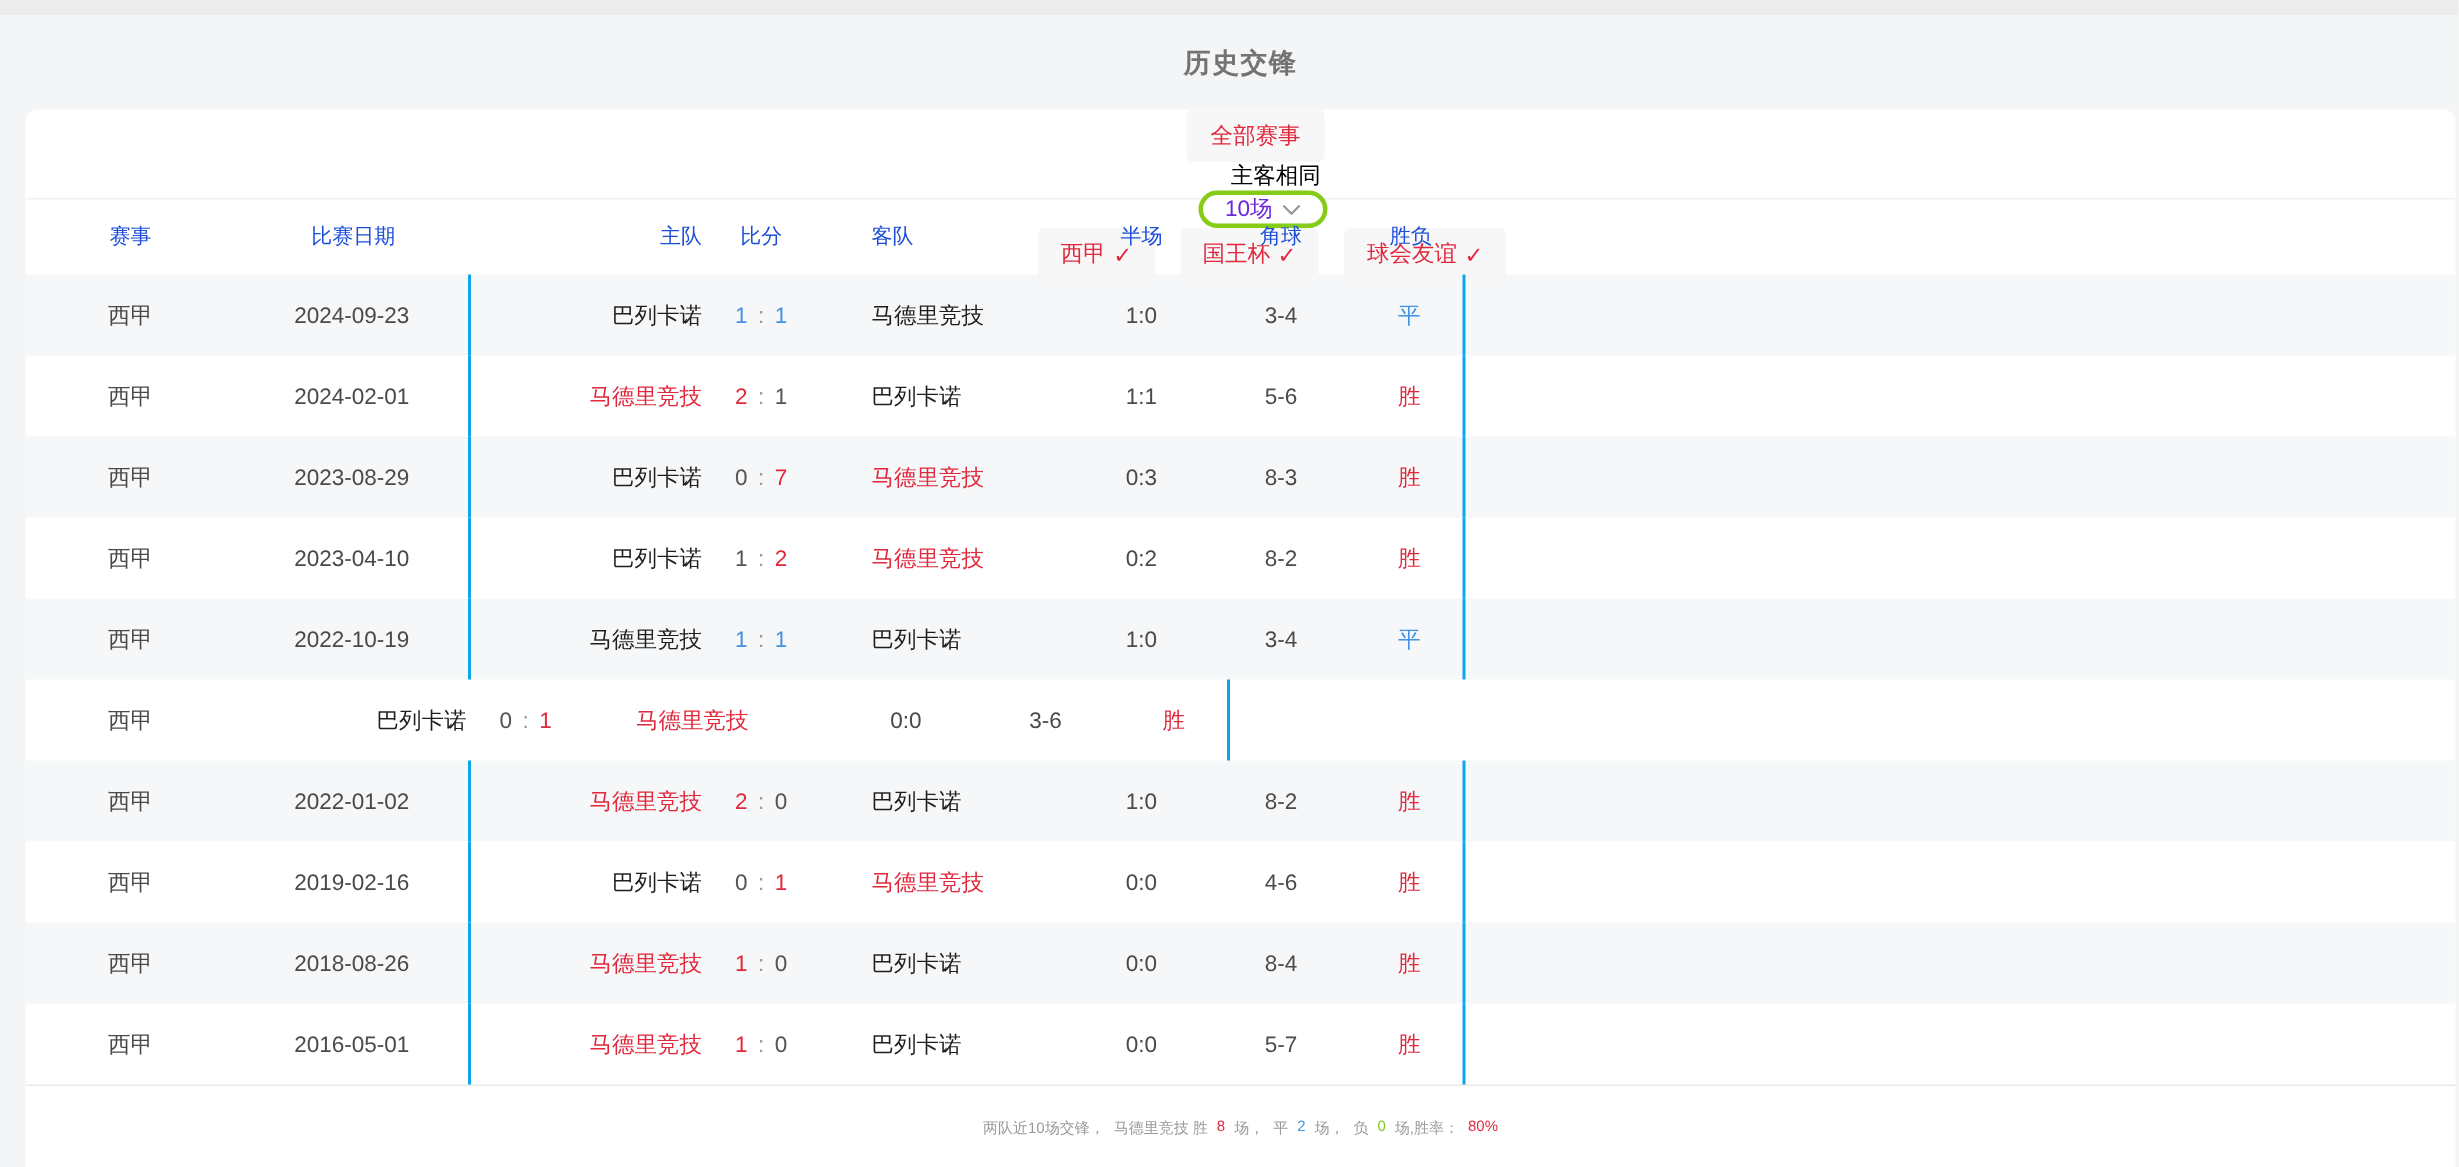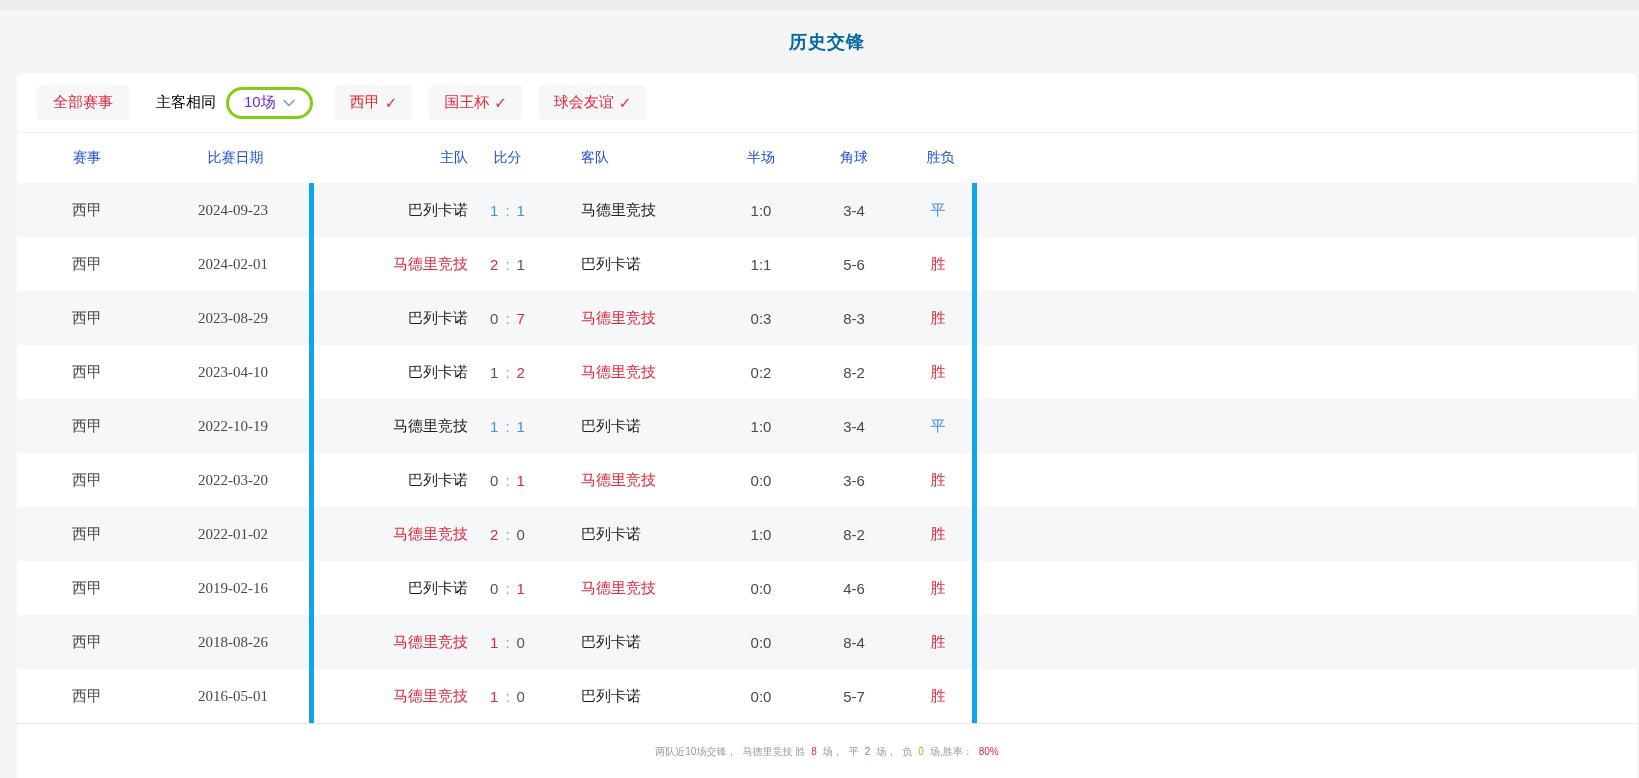--- a/index.html
+++ b/index.html
@@ -2,46 +2,46 @@
 <html><head>
 <meta charset="utf-8">
 <style>
   * { margin:0; padding:0; box-sizing:border-box; }
   html,body { width:1639px; height:778px; overflow:hidden;
     font-family:"Liberation Sans","DejaVu Sans",sans-serif;
     background:#f4f5f6; }
   .top-strip { height:10px; background:#ececec; }
   .title-row { height:63px; margin-left:17px; width:1620px;
     display:flex; align-items:center; justify-content:center; }
-  .page-title { color:#0369a1; font-size:18px; font-weight:600; letter-spacing:1px; }
+  .page-title { color:#737373; font-size:18px; font-weight:600; letter-spacing:1px; }
   .panel { margin-left:17px; width:1620px; height:705px;
     background:#ffffff; border-radius:8px 8px 0 0; overflow:hidden; }
 
   
   .filter-bar { height:60px; display:flex; align-items:center;
-    padding-left:20px; border-bottom:1px solid #f0f0f0; }
+    padding-left:20px; border-bottom:1px solid #f0f0f0;flex-direction:column; }
   .btn-all { background:#f7f7f8; color:#e1283c; font-size:15px;
     padding:8px 16px; border-radius:4px; border:none; cursor:pointer; }
   .lbl-venue { margin-left:27px; color:#000000; font-size:15px; cursor:pointer; }
   .select-pill { margin-left:10px; display:flex; align-items:center; gap:7px;
     border:3px solid #84cc16; border-radius:16px; height:32px; padding:0 15px;
     background:#fff; color:#6d28d9; font-size:15px; cursor:pointer; }
   .chev { width:12px; height:8px; display:inline-block; }
   .chips { display:flex; margin-left:22px; gap:17px; }
   .chip { background:#f7f7f8; color:#e1283c; font-size:15px;
     padding:8px 15px; border-radius:4px; display:flex; align-items:center;
     gap:5px; cursor:pointer; }
   .chip .check { font-size:15px; font-weight:bold; }
 
   
   .thead { height:50px; display:flex; align-items:center;
     color:#1d4ed8; font-size:14px; }
   .trow { height:54px; display:flex; align-items:center; font-size:15px; }
   .trow:nth-child(odd) { background:#f6f7f8; }
-  .tbody .trow .cdiv { border-right:5px solid #0ea5e9;font-family:Liberation Serif, serif; }
+  .tbody .trow .cdiv { border-right:2px solid #0ea5e9; }
   .c { display:flex; align-items:center; justify-content:center;
     height:100%; }
   .c1 { width:140px; }
   .c2 { width:157px; }
   .c3 { width:156px; justify-content:flex-end; padding-right:2px; }
   .c4 { width:75px; }
   .c5 { width:145px; justify-content:flex-start; padding-left:8px;margin-left:28px; }
   .c6 { width:86px; }
   .c7 { width:100px; }
   .c8 { width:73px; }
@@ -186,21 +186,20 @@
     </div>
     <div class="c c5 cell-away">巴列卡诺</div>
     <div class="c c6 cell-half">1:0</div>
     <div class="c c7 cell-corners">3-4</div>
     <div class="c c8 cdiv t-blue">平</div>
     <div class="c c9"></div>
   </div>
 
   <div class="trow">
     <div class="c c1 cell-league">西甲</div>
-    <div class="c c2 cdiv cell-date">2022-03-20</div>
     <div class="c c3 cell-home">巴列卡诺</div>
     <div class="c c4">
       <span class="t-gray">0</span>
           <span class="colon">:</span>
           <span class="t-red">1</span>
     </div>
     <div class="c c5 cell-away t-red">马德里竞技</div>
     <div class="c c6 cell-half">0:0</div>
     <div class="c c7 cell-corners">3-6</div>
     <div class="c c8 cdiv t-red">胜</div>

